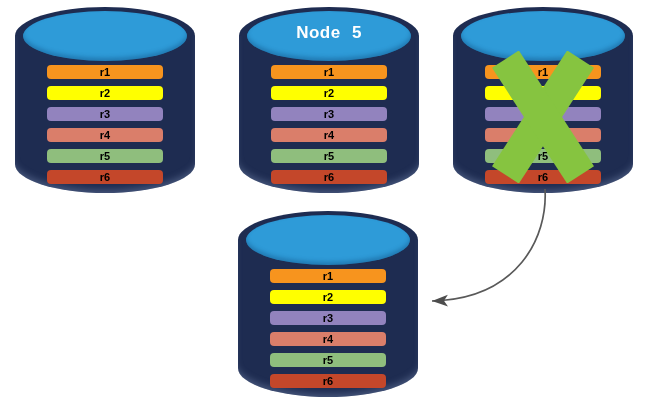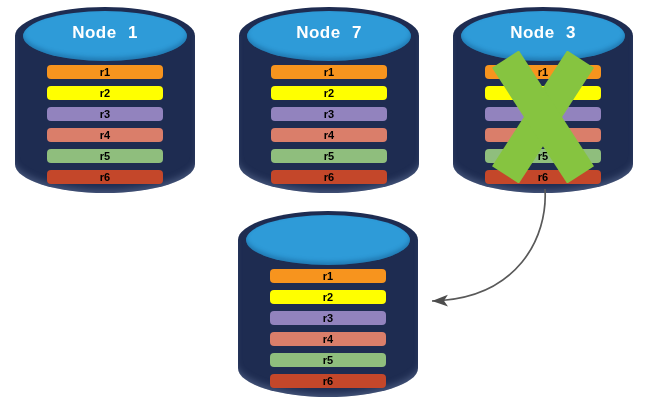--- a/index.html
+++ b/index.html
@@ -64,21 +64,20 @@
 </style>
 </head>
 <body>
 
 <div class="canvas">
   <div id="nodes-layer">
       <div class="node" style="left: 15px; top: 7px;">
         <div class="cyl-rim"></div>
         <div class="cyl-body"></div>
         <div class="cyl-top"></div>
-        <div class="node-title">Node 1</div>
         <div class="rows">
           <div class="row" style="background:#F7941E">
             <span>r1</span>
           </div>
           <div class="row" style="background:#FFFF00">
             <span>r2</span>
           </div>
           <div class="row" style="background:#9283BE">
             <span>r3</span>
           </div>
@@ -90,21 +89,21 @@
           </div>
           <div class="row" style="background:#C4472A">
             <span>r6</span>
           </div>
         </div>
       </div>
       <div class="node" style="left: 239px; top: 7px;">
         <div class="cyl-rim"></div>
         <div class="cyl-body"></div>
         <div class="cyl-top"></div>
-        <div class="node-title">Node 7</div>
+        <div class="node-title">Node 5</div>
         <div class="rows">
           <div class="row" style="background:#F7941E">
             <span>r1</span>
           </div>
           <div class="row" style="background:#FFFF00">
             <span>r2</span>
           </div>
           <div class="row" style="background:#9283BE">
             <span>r3</span>
           </div>
@@ -116,21 +115,20 @@
           </div>
           <div class="row" style="background:#C4472A">
             <span>r6</span>
           </div>
         </div>
       </div>
       <div class="node" style="left: 453px; top: 7px;">
         <div class="cyl-rim"></div>
         <div class="cyl-body"></div>
         <div class="cyl-top"></div>
-        <div class="node-title">Node 3</div>
         <div class="rows">
           <div class="row" style="background:#F7941E">
             <span>r1</span>
           </div>
           <div class="row" style="background:#FFFF00">
             <span>r2</span>
           </div>
           <div class="row" style="background:#9283BE">
             <span>r3</span>
           </div>

